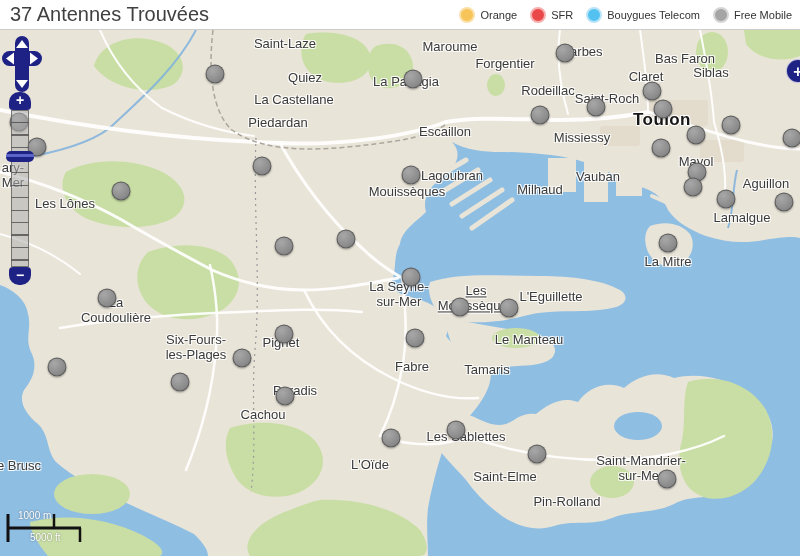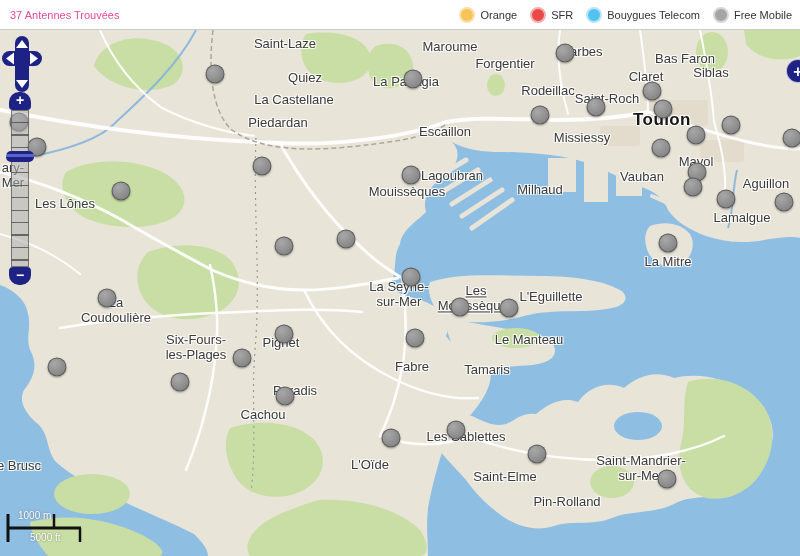--- a/index.html
+++ b/index.html
@@ -1,21 +1,21 @@
 <!DOCTYPE html>
 <html style="--navy: #1e2285; --land: #e9e4d8; --water: #8fbee3; --green: #c9dea4; --road: #ffffff; --header_border: #cccccc; --label_text: #3a3a3a;"><head>
 <meta charset="utf-8">
 <style>
   html,body{margin:0;padding:0;background:#fff;font-family:"Liberation Sans",sans-serif;}
   #app{position:relative;width:800px;height:556px;overflow:hidden;background:#fff;}
 
   
   #header{position:absolute;left:0;top:0;width:800px;height:30px;background:#fff;
           border-bottom:1px solid var(--header_border);display:flex;align-items:center;box-sizing:border-box;}
-  #page-title{margin-left:10px;font-size:11px;color:#ec4899;text-align:right;}
+  #page-title{margin-left:10px;font-size:20px;color:#404040;text-align:right;}
   #legend{list-style:none;margin:0 8px 0 auto;padding:0;display:flex;align-items:center;gap:13px;}
   .legend-item{display:flex;align-items:center;gap:5px;}
   .dot{width:12px;height:12px;border-radius:50%;border:2px solid #ddd;box-sizing:content-box;}
   .legend-label{font-size:11px;color:#333;}
 
   
   #map{position:absolute;left:0;top:30px;width:800px;height:526px;overflow:hidden;background:var(--land);cursor:grab;}
   #terrain{position:absolute;left:0;top:0;}
   .land{fill:var(--land);}
   .water{fill:var(--water);}
@@ -199,21 +199,21 @@
         <span class="map-label" style="left: 406px; top: 52px;">La Panagia</span>
         <span class="map-label" style="left: 548px; top: 61px;">Rodeillac</span>
         <span class="map-label" style="left: 607px; top: 69px;">Saint-Roch</span>
         <span class="map-label" style="left: 270px; top: 70px; padding-left: 48px;">La Castellane</span>
         <span class="map-label city" style="left: 662px; top: 90px;">Toulon</span>
         <span class="map-label" style="left: 278px; top: 93px;">Piedardan</span>
         <span class="map-label" style="left: 445px; top: 102px;">Escaillon</span>
         <span class="map-label" style="left: 582px; top: 108px;">Missiessy</span>
         <span class="map-label" style="left: 452px; top: 128px; margin-top: 18px;">Lagoubran</span>
         <span class="map-label" style="left: 540px; top: 160px;">Milhaud</span>
-        <span class="map-label" style="left: 598px; top: 147px; margin-left: 44px;">Vauban</span>
+        <span class="map-label" style="left: 598px; top: 147px;">Vauban</span>
         <span class="map-label" style="left: 696px; top: 132px;">Mayol</span>
         <span class="map-label" style="left: 766px; top: 154px;">Aguillon</span>
         <span class="map-label" style="left: 742px; top: 188px;">Lamalgue</span>
         <span class="map-label" style="left: 668px; top: 232px;">La Mitre</span>
         <span class="map-label" style="left: 65px; top: 174px;">Les Lônes</span>
         <span class="map-label" style="left: 407px; top: 162px;">Mouissèques</span>
         <span class="map-label" style="left: 13px; top: 146px;">ary-
 Mer</span>
         <span class="map-label" style="left: 116px; top: 281px;">La
 Coudoulière</span>

